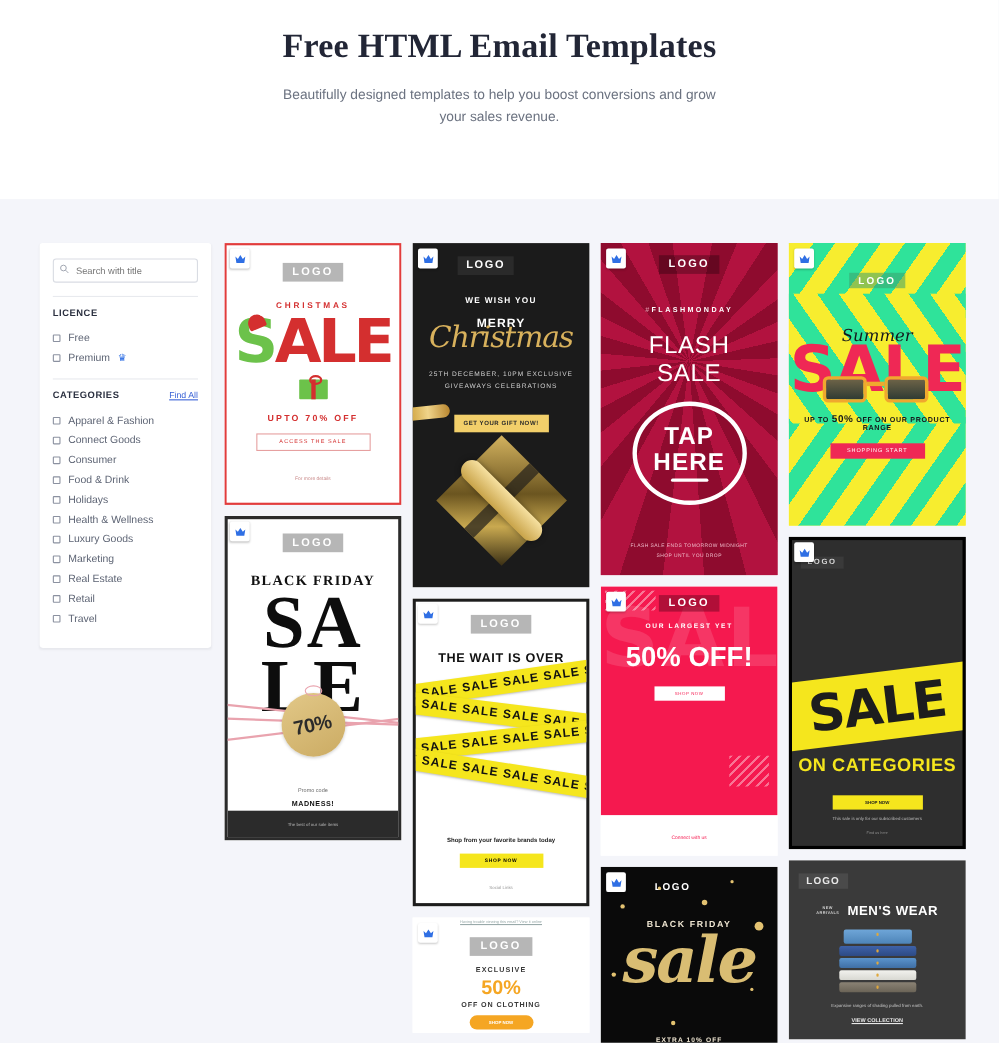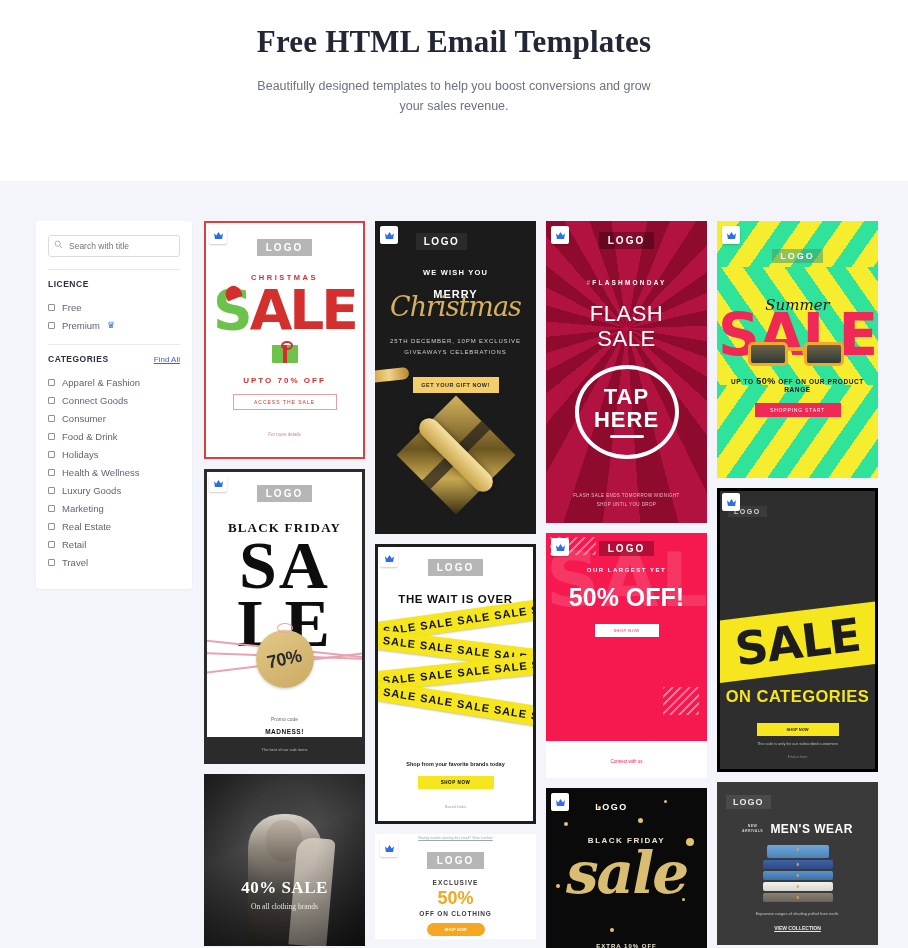--- a/index.html
+++ b/index.html
@@ -749,29 +749,20 @@
           <span class="pct">70%</span>
         </div>
         <div class="bf-promo">Promo code</div>
         <div class="bf-code">MADNESS!</div>
         <div class="bf-desc">Use this promo at the checkout and get more discount</div>
         <button class="bf-btn">SHOP NOW</button>
         <div class="bf-bar">The best of our sale items</div>
       </div>
     </div>
 
-    <div class="card">
-      <div class="c-photo">
-        <div class="ph-fig"></div>
-        <div class="ph-drape"></div>
-        <div class="ph-vign"></div>
-        <div class="ph-title">40% SALE</div>
-        <div class="ph-sub">On all clothing brands</div>
-      </div>
-    </div>
 
     <div class="card">
       <div class="badge">
         <svg width="11" height="9" viewBox="0 0 24 20">
             <path d="M2 5l5 5 5-8 5 8 5-5-2 13H4z" fill="#2f6fe4"></path>
           </svg>
       </div>
       <div class="c-merry">
         <span class="merry-logo">LOGO</span>
         <div class="merry-wish">WE WISH YOU</div>

